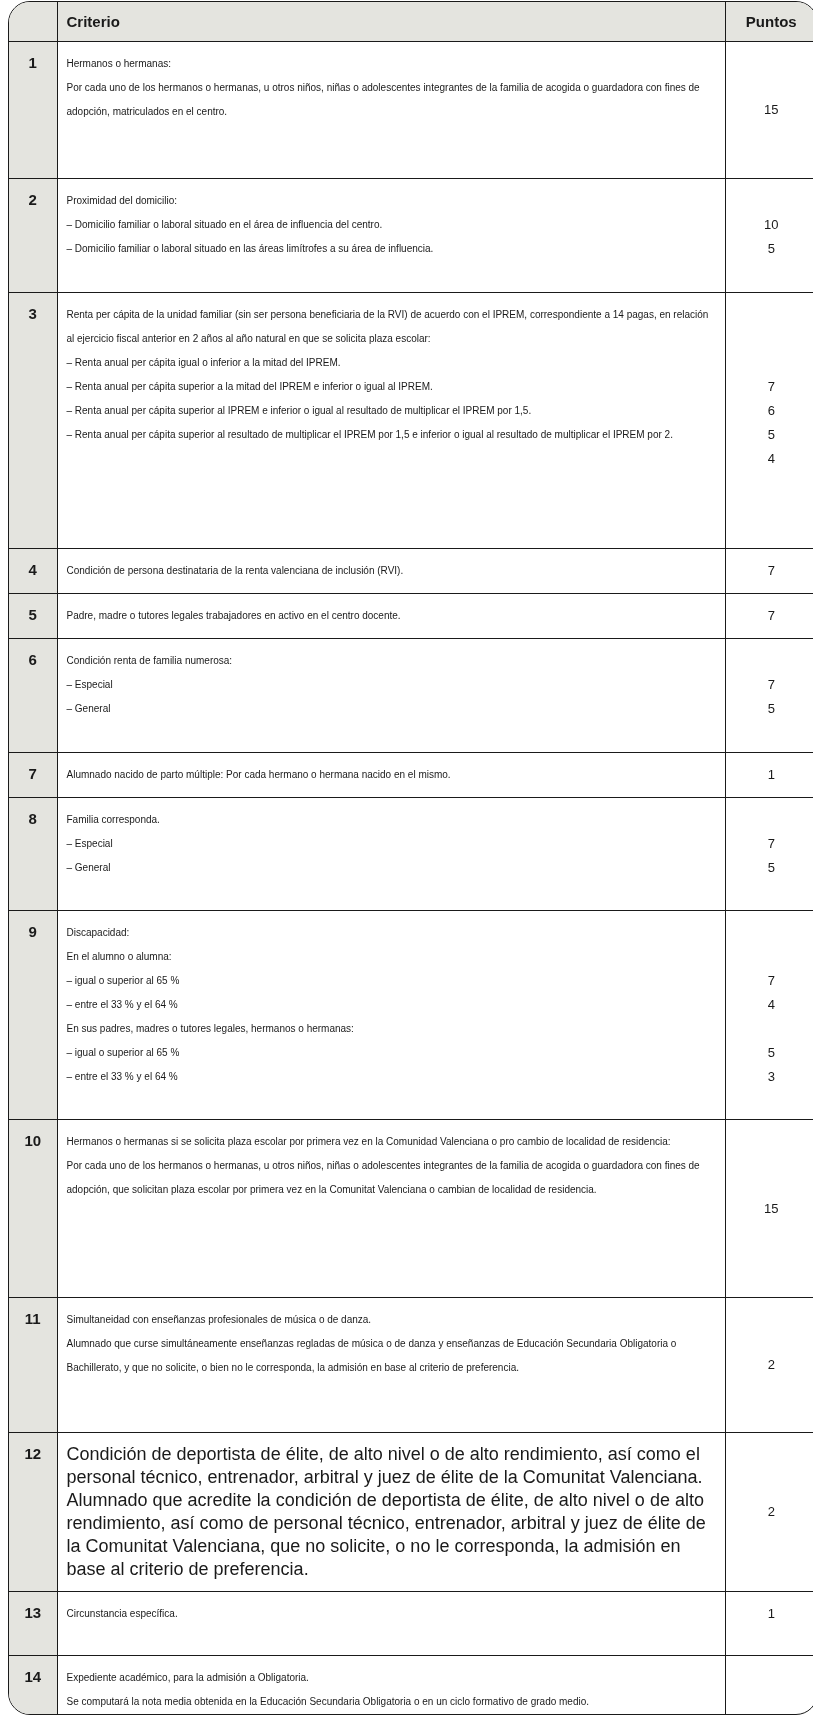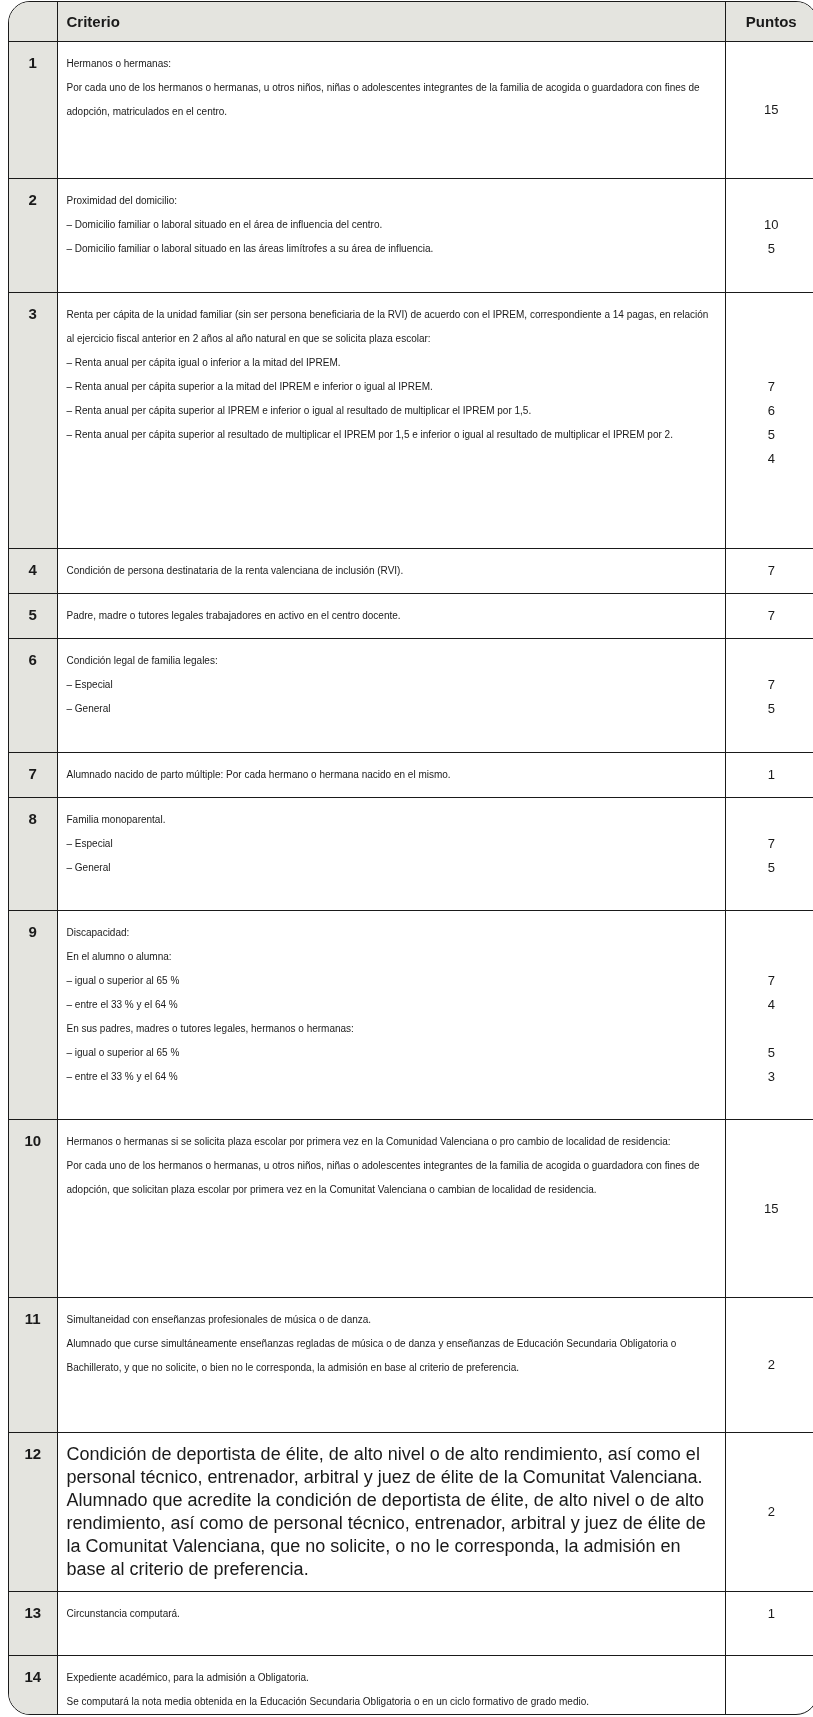--- a/index.html
+++ b/index.html
@@ -101,21 +101,21 @@
           <td class="crit">
             <span class="line">Padre, madre o tutores legales trabajadores en activo en el centro docente.</span>
           </td>
           <td class="pts">
             <span class="pts-line">7</span>
           </td>
         </tr>
         <tr style="height: 114px;">
           <td class="num">6</td>
           <td class="crit">
-            <span class="line">Condición legal de familia legales:</span>
+            <span class="line">Condición renta de familia numerosa:</span>
             <span class="line">– Especial</span>
             <span class="line">– General</span>
           </td>
           <td class="pts top">
             <span class="pts-line"></span>
             <span class="pts-line">7</span>
             <span class="pts-line">5</span>
           </td>
         </tr>
         <tr style="height: 40px;">
@@ -123,21 +123,21 @@
           <td class="crit">
             <span class="line">Alumnado nacido de parto múltiple: Por cada hermano o hermana nacido en el mismo.</span>
           </td>
           <td class="pts">
             <span class="pts-line">1</span>
           </td>
         </tr>
         <tr style="height: 113px;">
           <td class="num">8</td>
           <td class="crit">
-            <span class="line">Familia monoparental.</span>
+            <span class="line">Familia corresponda.</span>
             <span class="line">– Especial</span>
             <span class="line">– General</span>
           </td>
           <td class="pts top">
             <span class="pts-line"></span>
             <span class="pts-line">7</span>
             <span class="pts-line">5</span>
           </td>
         </tr>
         <tr style="height: 209px;">
@@ -187,21 +187,21 @@
             <span class="line">Condición de deportista de élite, de alto nivel o de alto rendimiento, así como el personal técnico, entrenador, arbitral y juez de élite de la Comunitat Valenciana.</span>
             <span class="line">Alumnado que acredite la condición de deportista de élite, de alto nivel o de alto rendimiento, así como de personal técnico, entrenador, arbitral y juez de élite de la Comunitat Valenciana, que no solicite, o no le corresponda, la admisión en base al criterio de preferencia.</span>
           </td>
           <td class="pts">
             <span class="pts-line">2</span>
           </td>
         </tr>
         <tr style="height: 64px;">
           <td class="num">13</td>
           <td class="crit">
-            <span class="line">Circunstancia computará.</span>
+            <span class="line">Circunstancia específica.</span>
           </td>
           <td class="pts top">
             <span class="pts-line">1</span>
           </td>
         </tr>
         <tr style="height: 90px;">
           <td class="num">14</td>
           <td class="crit">
             <span class="line">Expediente académico, para la admisión a Obligatoria.</span>
             <span class="line">Se computará la nota media obtenida en la Educación Secundaria Obligatoria o en un ciclo formativo de grado medio.</span>

